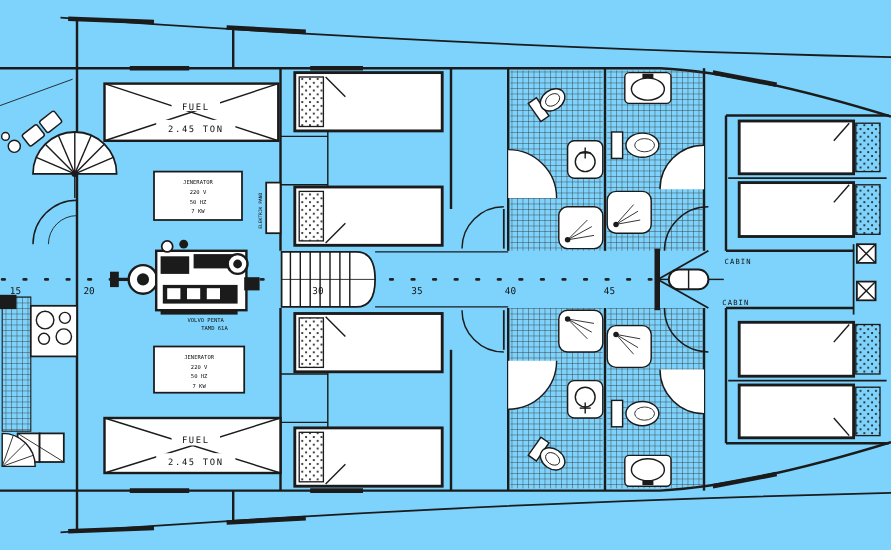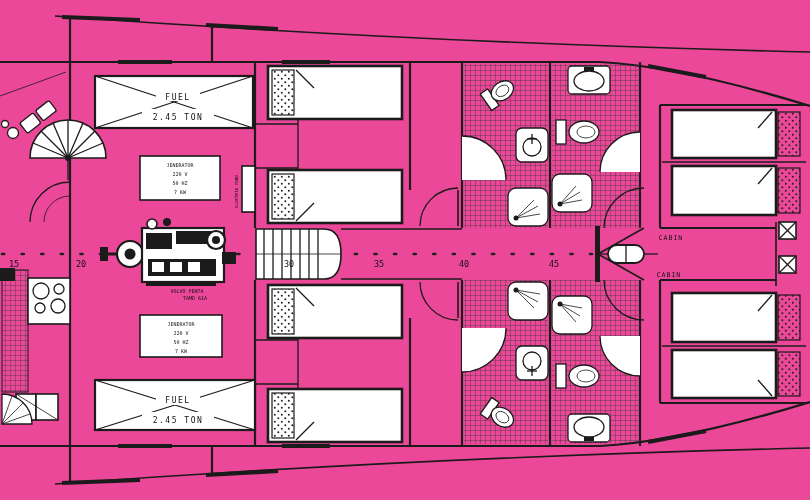--- a/index.html
+++ b/index.html
@@ -1,16 +1,16 @@
 <!DOCTYPE html>
 <html><head>
 <meta charset="utf-8">
 <style>
   html,body { margin:0; padding:0; background:#fff; }
-  .stage { width:810px; height:500px; background:#ec4899; position:relative; overflow:hidden; }
+  .stage { width:810px; height:500px; background:#7dd3fc; position:relative; overflow:hidden; }
   svg { display:block; }
   .ln  { stroke:#1b1b1b; fill:none; }
   .w05 { stroke-width:0.8; }
   .w1  { stroke-width:1.3; }
   .w15 { stroke-width:1.6; }
   .w2  { stroke-width:2.2; }
   .w25 { stroke-width:2.6; }
   .w4  { stroke-width:4.2; }
   .fw  { fill:#ffffff; stroke:#1b1b1b; }
   .fb  { fill:#1b1b1b; stroke:none; }

